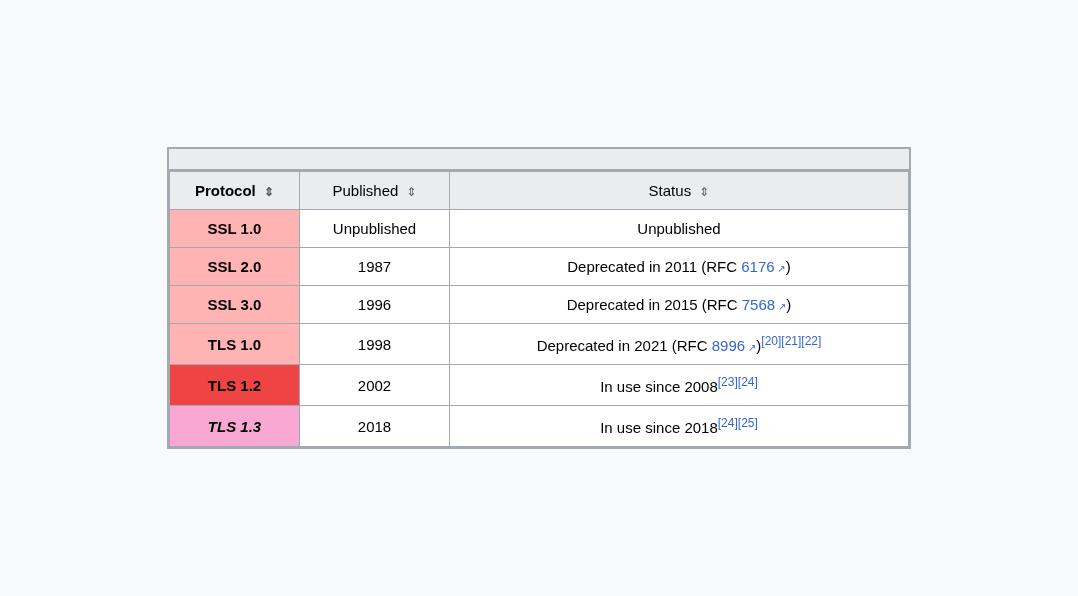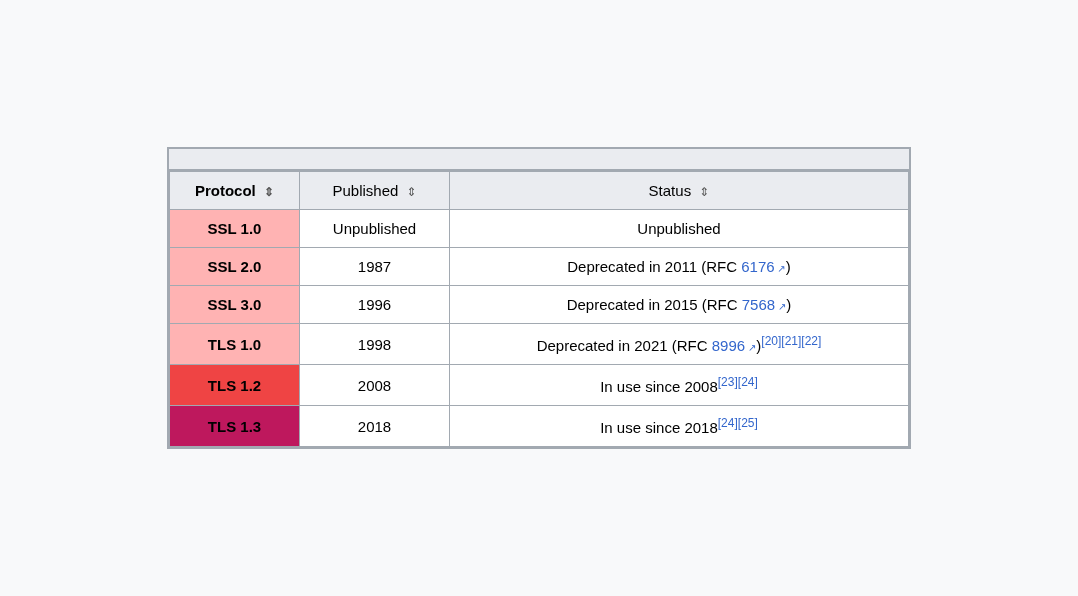--- a/index.html
+++ b/index.html
@@ -79,21 +79,22 @@
 
     .row-red .col-protocol {
       background: #ffb3b3;
     }
 
     .row-yellow .col-protocol {
       background: #ef4444;
     }
 
     .row-green .col-protocol {
-      background: #be185d;
+      background: #f9a8d4;
+      font-style: italic;
     }
 
     .link {
       color: #3366cc;
       text-decoration: none;
     }
 
     sup {
       font-size: 12px;
       color: #3366cc;
@@ -143,21 +144,21 @@
           <td class="col-published">1996</td>
           <td class="col-status">Deprecated in 2015 (RFC <a href="#" class="link">7568</a><span class="ext-link-icon"> ↗</span>)</td>
         </tr>
         <tr class="row-red">
           <td class="col-protocol">TLS 1.0</td>
           <td class="col-published">1998</td>
           <td class="col-status">Deprecated in 2021 (RFC <a href="#" class="link">8996</a><span class="ext-link-icon"> ↗</span>)<sup><a href="#" class="link">[20]</a></sup><sup><a href="#" class="link">[21]</a></sup><sup><a href="#" class="link">[22]</a></sup></td>
         </tr>
         <tr class="row-yellow">
           <td class="col-protocol">TLS 1.2</td>
-          <td class="col-published">2008</td>
+          <td class="col-published">2002</td>
           <td class="col-status">In use since 2008<sup><a href="#" class="link">[23]</a></sup><sup><a href="#" class="link">[24]</a></sup></td>
         </tr>
         <tr class="row-green">
           <td class="col-protocol">TLS 1.3</td>
           <td class="col-published">2018</td>
           <td class="col-status">In use since 2018<sup><a href="#" class="link">[24]</a></sup><sup><a href="#" class="link">[25]</a></sup></td>
         </tr>
       </tbody>
   </table>
 </div>

